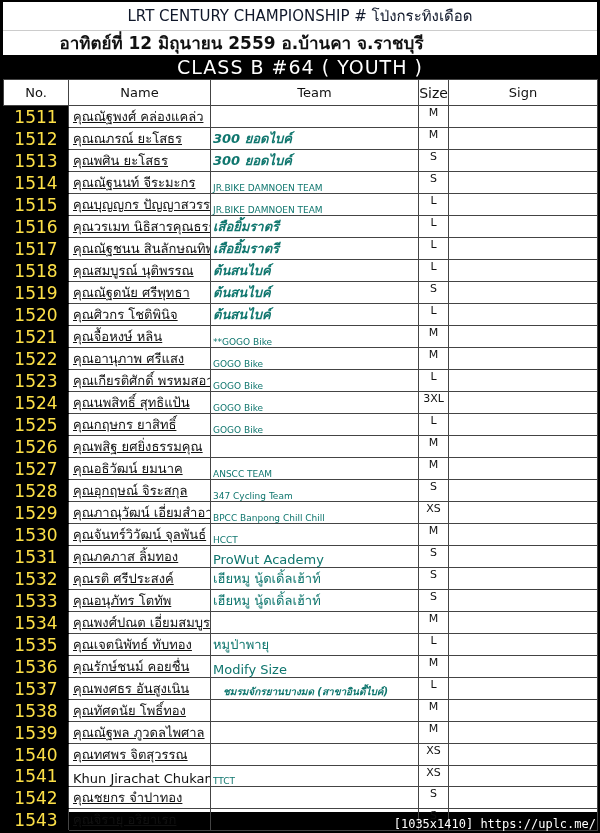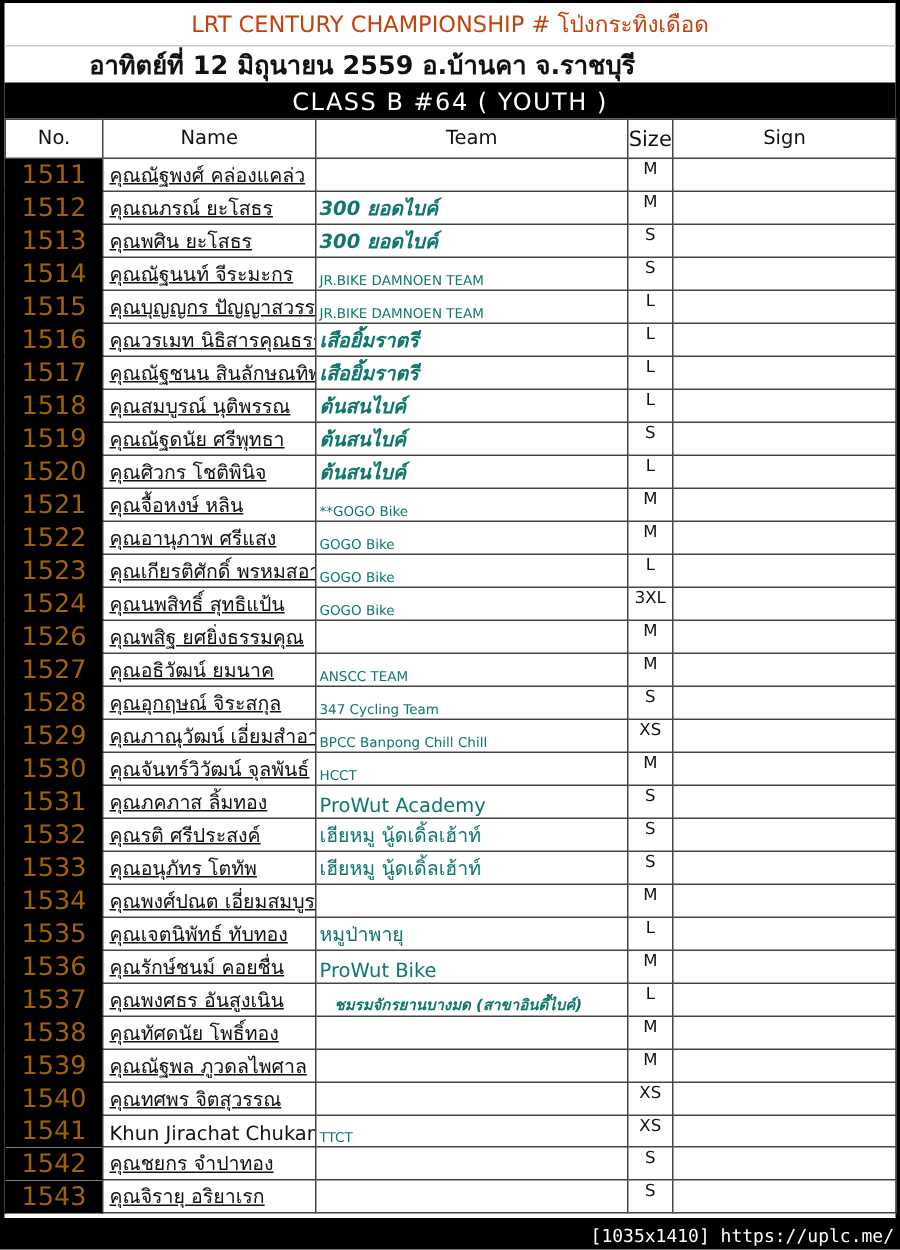--- a/index.html
+++ b/index.html
@@ -1,25 +1,25 @@
 <!DOCTYPE html>
 <html><head>
 <meta charset="utf-8">
 <style>
   html,body{margin:0;padding:0;}
   body{width:600px;height:833px;background:#000;overflow:hidden;position:relative;font-family:"DejaVu Sans",sans-serif;}
   .sheet{position:absolute;left:3px;top:2px;width:594px;height:810px;background:#fff;}
-  .title{position:absolute;left:0;top:0;width:594px;height:28px;display:flex;align-items:center;justify-content:center;font-size:15px;color:#c2410c;border-bottom:1px solid #ccc;letter-spacing:0px;}
+  .title{position:absolute;left:0;top:0;width:594px;height:28px;display:flex;align-items:center;justify-content:center;font-size:15px;color:#0f172a;border-bottom:1px solid #ccc;letter-spacing:0px;}
   .subtitle{position:absolute;left:0;top:29px;width:477px;height:23px;display:flex;align-items:center;justify-content:center;font-size:17px;font-weight:bold;color:#111;}
-  .classbar{position:absolute;left:0;top:53px;width:594px;height:24px;background:#000;color:#fff;display:flex;align-items:center;justify-content:center;font-size:16px;letter-spacing:1px;}
+  .classbar{position:absolute;left:0;top:53px;width:594px;height:24px;background:#000;color:#fff;display:flex;align-items:center;justify-content:center;font-size:19px;letter-spacing:1px;}
   table{position:absolute;left:0;top:77px;border-collapse:collapse;table-layout:fixed;width:594px;}
   th,td{border:1px solid #444;padding:0;height:20.4px;overflow:hidden;white-space:nowrap;}
   th{height:25px;font-weight:normal;font-size:13px;color:#111;background:#fff;}
   th.size{font-size:14px;}
-  td.no{background:#000;color:#a16207;font-size:17px;text-align:center;border-color:#000;border-right:1px solid #444;}
+  td.no{background:#000;color:#fde047;font-size:17px;text-align:center;border-color:#000;border-right:1px solid #444;}
   td.name{font-size:13px;color:#111;text-decoration:underline;padding-left:4px;vertical-align:bottom;}
   td.name.plain{text-decoration:none;}
   td.team{font-size:9px;color:#0f766e;padding-left:2px;vertical-align:bottom;}
   td.team.bold-italic{font-size:13px;font-weight:bold;font-style:italic;}
   td.team.large{font-size:13px;}
   td.team.italic-small{font-size:10px;font-weight:bold;font-style:italic;padding-left:12px;}
   td.size{font-size:11px;text-align:center;color:#111;vertical-align:top;}
   td.sign{}
   .footer{position:absolute;right:4px;bottom:2px;color:#fff;font-family:"DejaVu Sans Mono",monospace;font-size:12px;}
 </style>
@@ -141,20 +141,27 @@
           <td class="sign"></td>
         </tr>
         <tr>
           <td class="no">1524</td>
           <td class="name">คุณนพสิทธิ์  สุทธิแป้น</td>
           <td class="team">GOGO Bike</td>
           <td class="size">3XL</td>
           <td class="sign"></td>
         </tr>
         <tr>
+          <td class="no">1525</td>
+          <td class="name">คุณกฤษกร  ยาสิทธิ์</td>
+          <td class="team">GOGO Bike</td>
+          <td class="size">L</td>
+          <td class="sign"></td>
+        </tr>
+        <tr>
           <td class="no">1526</td>
           <td class="name">คุณพสิฐ  ยศยิ่งธรรมคุณ</td>
           <td class="team"></td>
           <td class="size">M</td>
           <td class="sign"></td>
         </tr>
         <tr>
           <td class="no">1527</td>
           <td class="name">คุณอธิวัฒน์  ยมนาค</td>
           <td class="team">ANSCC  TEAM</td>
@@ -213,21 +220,21 @@
         <tr>
           <td class="no">1535</td>
           <td class="name">คุณเจตนิพัทธ์  ทับทอง</td>
           <td class="team large">หมูป่าพายุ</td>
           <td class="size">L</td>
           <td class="sign"></td>
         </tr>
         <tr>
           <td class="no">1536</td>
           <td class="name">คุณรักษ์ชนม์  คอยชื่น</td>
-          <td class="team large">ProWut Bike</td>
+          <td class="team large">Modify Size</td>
           <td class="size">M</td>
           <td class="sign"></td>
         </tr>
         <tr>
           <td class="no">1537</td>
           <td class="name">คุณพงศธร  อันสูงเนิน</td>
           <td class="team italic-small">ชมรมจักรยานบางมด (สาขาอินดี้ไบค์)</td>
           <td class="size">L</td>
           <td class="sign"></td>
         </tr>

